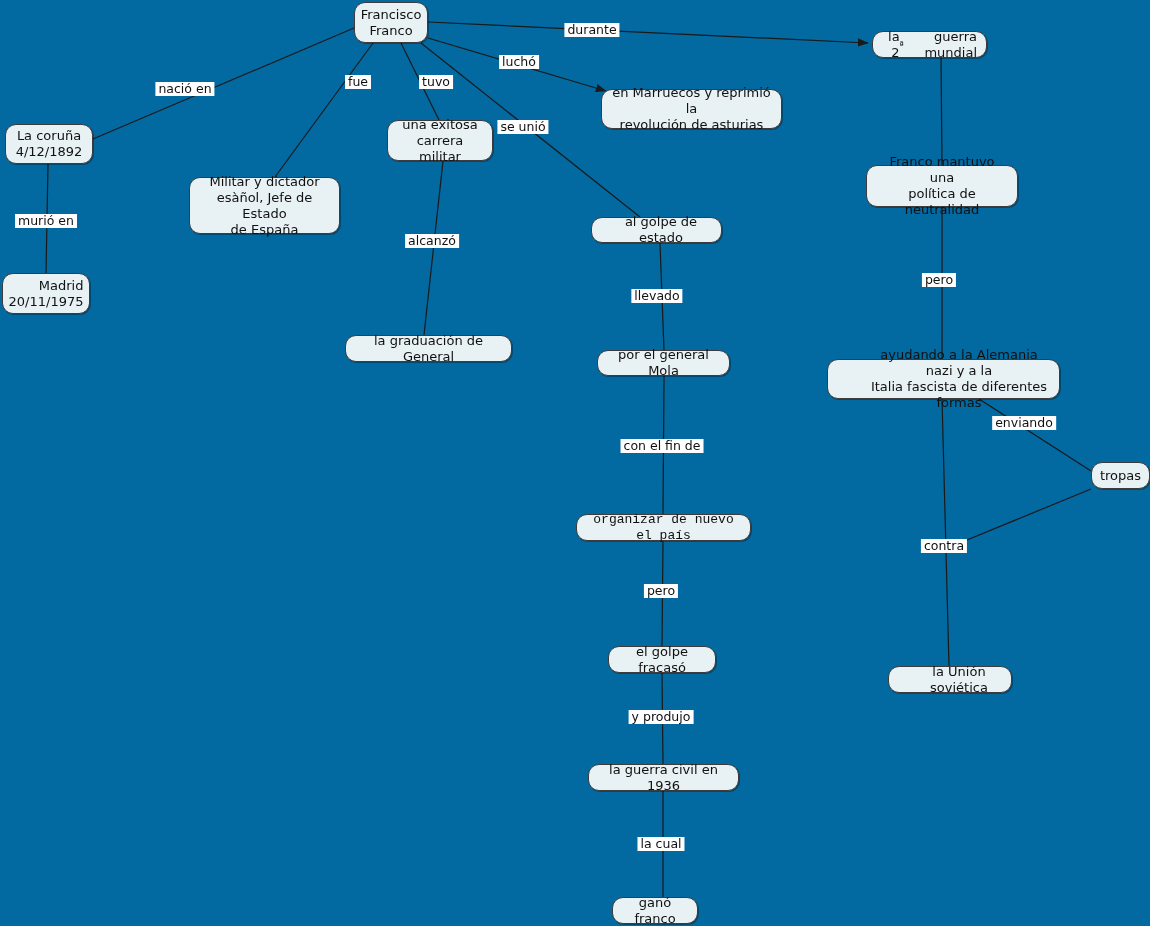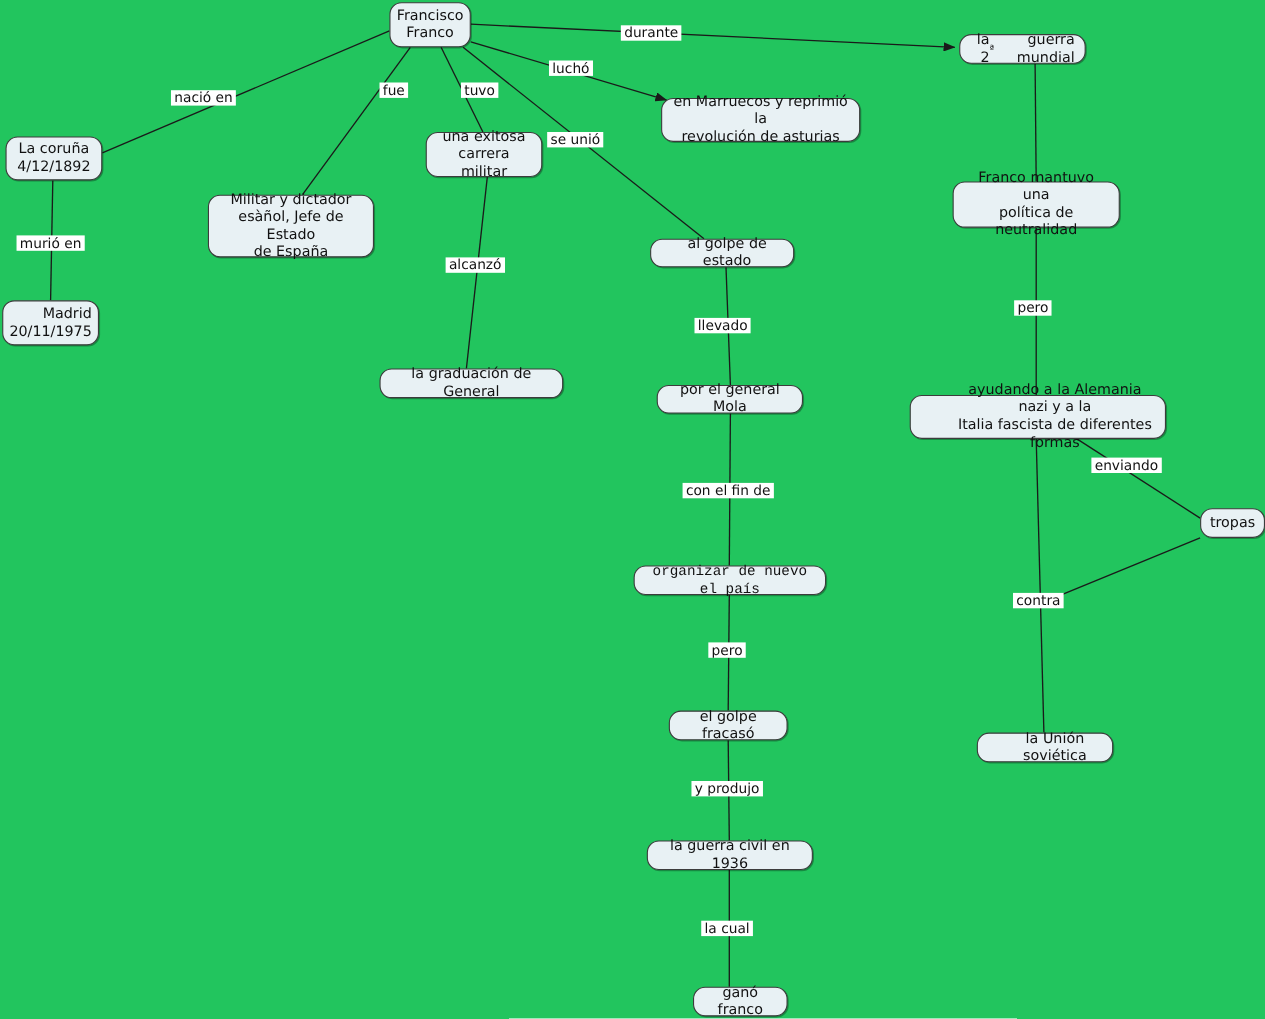--- a/index.html
+++ b/index.html
@@ -8,21 +8,21 @@
     background: #ffffff;
   }
   body {
     font-family: "DejaVu Sans", sans-serif;
     -webkit-font-smoothing: antialiased;
   }
   #canvas {
     position: relative;
     width: 1150px;
     height: 926px;
-    background: #22c55e;
+    background: #0369a1;
     overflow: hidden;
   }
   #edges {
     position: absolute;
     left: 0;
     top: 0;
     width: 1150px;
     height: 926px;
     pointer-events: none;
   }
@@ -105,21 +105,21 @@
       <div class="node" style="left: 387px; top: 120px; width: 106px; height: 41px;">una exitosa
 carrera militar</div>
       <div class="node" style="left: 345px; top: 335px; width: 167px; height: 27px;">la graduación de General</div>
       <div class="node" style="left: 601px; top: 89px; width: 181px; height: 40px;">en Marruecos y reprimió la
 revolución de asturias</div>
       <div class="node" style="left: 591px; top: 217px; width: 131px; height: 26px; padding-left: 18px;">al golpe de estado</div>
       <div class="node" style="left: 597px; top: 350px; width: 133px; height: 26px;">por el general Mola</div>
       <div class="node" style="left: 576px; top: 514px; width: 175px; height: 27px; font-family: Liberation Mono, monospace;">organizar de nuevo el país</div>
       <div class="node" style="left: 608px; top: 646px; width: 108px; height: 27px;">el golpe fracasó</div>
       <div class="node" style="left: 588px; top: 764px; width: 151px; height: 27px;">la guerra civil en 1936</div>
-      <div class="node" style="left: 630px; top: 897px; width: 86px; height: 27px;">ganó franco</div>
+      <div class="node" style="left: 612px; top: 897px; width: 86px; height: 27px;">ganó franco</div>
       <div class="node" style="left: 872px; top: 31px; width: 115px; height: 27px; text-align: right;">la 2<span class="sup">ª</span> guerra mundial</div>
       <div class="node" style="left: 866px; top: 165px; width: 152px; height: 42px;">Franco mantuvo una
 política de neutralidad</div>
       <div class="node" style="left: 827px; top: 359px; width: 233px; height: 40px; padding-left: 40px;">ayudando a la Alemania nazi y a la
 Italia fascista de diferentes formas</div>
       <div class="node" style="left: 1091px; top: 462px; width: 59px; height: 27px; text-align: center;">tropas</div>
       <div class="node" style="left: 888px; top: 666px; width: 124px; height: 27px; padding-left: 27px;">la Unión soviética</div>
     </div>
   <div id="labels-layer">
       <div class="edge-label" style="left: 185px; top: 89px;">nació en</div>

